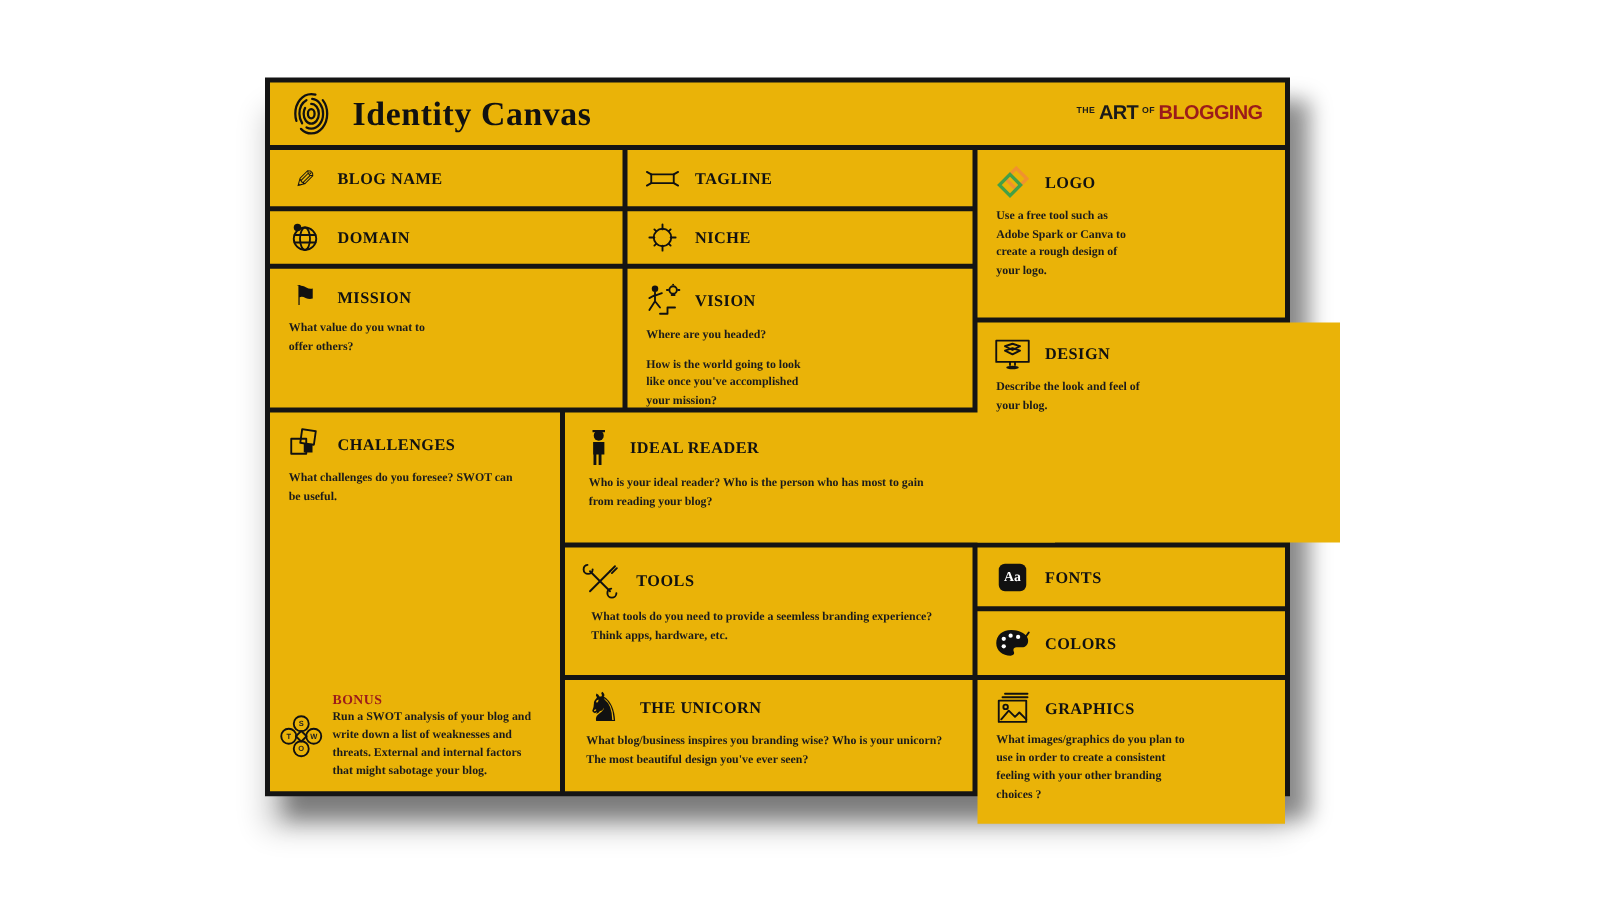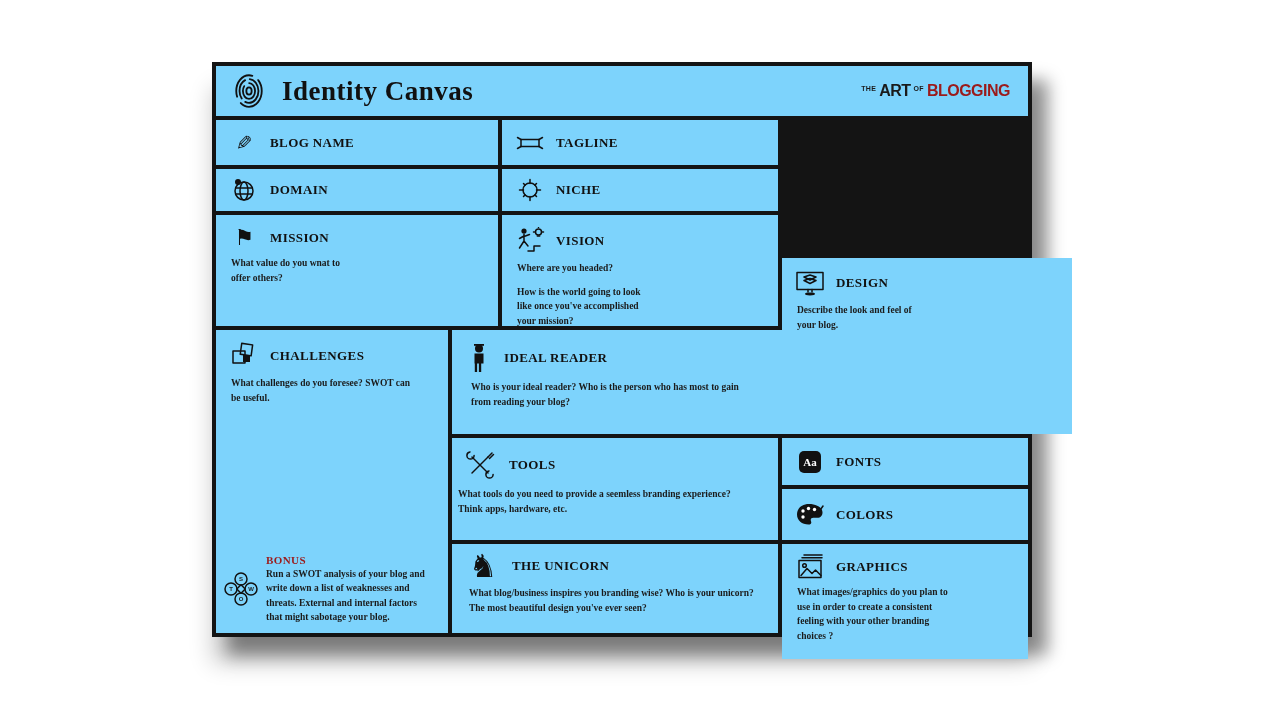--- a/index.html
+++ b/index.html
@@ -6,21 +6,21 @@
   body{
     width:1280px;height:720px;overflow:hidden;background:#ffffff;
     font-family:"Liberation Serif", serif;color:#111;
     position:relative;
   }
   .canvas{
     position:absolute;left:212px;top:62px;width:820px;height:575px;
     background:#141414;
     box-shadow:16px 18px 16px rgba(0,0,0,.40), 0 26px 22px rgba(0,0,0,.20);
   }
-  .cell{position:absolute;background:#7dd3fc;box-sizing:border-box;}
+  .cell{position:absolute;background:#eab308;box-sizing:border-box;}
   
   .hdr{display:flex;align-items:center;justify-content:space-between;padding:0 18px 0 16px;}
   .hdr-left{display:flex;align-items:center;gap:16px;}
   .title{font-size:27px;font-weight:700;letter-spacing:.5px;}
   .brand{font-family:"Liberation Sans", sans-serif;white-space:nowrap;display:flex;gap:3px;}
   .brand .sm{font-size:7px;font-weight:700;align-self:flex-start;margin-top:3px;letter-spacing:.3px;color:#1a1a1a;}
   .brand .bg{font-size:16px;font-weight:800;letter-spacing:-.5px;color:#1a1a1a;}
   .brand .bg.red{color:var(--accent,#9b1b1b);}
   
   .head{display:flex;align-items:center;gap:11px;padding:12px 0 0 13px;}
@@ -131,20 +131,32 @@
           <circle class="stroke" cx="23.5" cy="5" r="3" stroke-width="1.4"></circle>
           <path class="stroke" d="M22.3 9 h2.4 M23.5 0.5 v0 M19.5 5 h-1 M27.5 5 h1" stroke-width="1.1"></path>
         </svg>
       </span>
       <span class="label">VISION</span>
     </div>
     <div class="note" style="width:130px;">Where are you headed?</div>
     <div class="note" style="width:130px;margin-top:9px;">How is the world going to look like once you've accomplished your mission?</div>
   </div>
 
+  <div class="cell" style="left:570px;top:58px;width:246px;height:134px;">
+    <div class="head">
+      <span class="icon">
+        <svg width="27" height="27" viewBox="0 0 27 27">
+          <path d="M16 2.5 L24.5 11 L16 19.5 L7.5 11 Z" fill="none" stroke="var(--logo-orange,#f0922f)" stroke-width="2.6"></path>
+          <path d="M11 7.5 L19.5 16 L11 24.5 L2.5 16 Z" fill="none" stroke="var(--logo-green,#43a047)" stroke-width="2.6"></path>
+        </svg>
+      </span>
+      <span class="label">LOGO</span>
+    </div>
+    <div class="note" style="width:112px;">Use a free tool such as Adobe Spark or Canva to create a rough design of your logo.</div>
+  </div>
 
   <div class="cell" style="left:570px;top:196px;width:290px;height:176px;">
     <div class="head">
       <span class="icon">
         <svg width="30" height="26" viewBox="0 0 30 26">
           <rect class="stroke" x="2" y="2.5" width="26" height="17" stroke-width="1.7"></rect>
           <path class="stroke" d="M9 7 l6 3 l6 -3 M9 10.5 l6 3 l6 -3 M9 7 l6 -2 l6 2 M9 10.5 l6 -2 l6 2" stroke-width="1.2"></path>
           <path class="stroke" d="M13 19.5 v2.5 M17 19.5 v2.5" stroke-width="1.4"></path>
           <ellipse class="fill" cx="15" cy="24" rx="5" ry="1.4"></ellipse>
         </svg>
@@ -248,21 +260,21 @@
         <svg width="30" height="30" viewBox="0 0 30 30">
           <path class="stroke" d="M7 23 L23 7" stroke-width="2.6"></path>
           <path class="stroke" d="M23 7 L27 3 M24.5 8.5 L28.5 4.5" stroke-width="1.6"></path>
           <path class="stroke" d="M7 7 L23 23" stroke-width="2.6"></path>
           <circle class="stroke" cx="5.5" cy="5.5" r="3.6" stroke-width="1.8" stroke-dasharray="16 6"></circle>
           <circle class="stroke" cx="24.5" cy="24.5" r="3.6" stroke-width="1.8" stroke-dasharray="16 6"></circle>
         </svg>
       </span>
       <span class="label">TOOLS</span>
     </div>
-    <div class="note" style="width:295px;margin-left:6px;">What tools do you need to provide a seemless branding experience? Think apps, hardware, etc.</div>
+    <div class="note" style="width:295px;margin-left:21px;">What tools do you need to provide a seemless branding experience? Think apps, hardware, etc.</div>
   </div>
 
   <div class="cell" style="left:240px;top:482px;width:326px;height:89px;">
     <div class="head" style="padding-left:16px;padding-top:6px;gap:14px;">
       <span class="icon glyph" style="font-size:32px;">♞</span>
       <span class="label">THE UNICORN</span>
     </div>
     <div class="note" style="width:300px;margin-left:17px;margin-top:4px;">What blog/business inspires you branding wise? Who is your unicorn? The most beautiful design you've ever seen?</div>
   </div>
 

